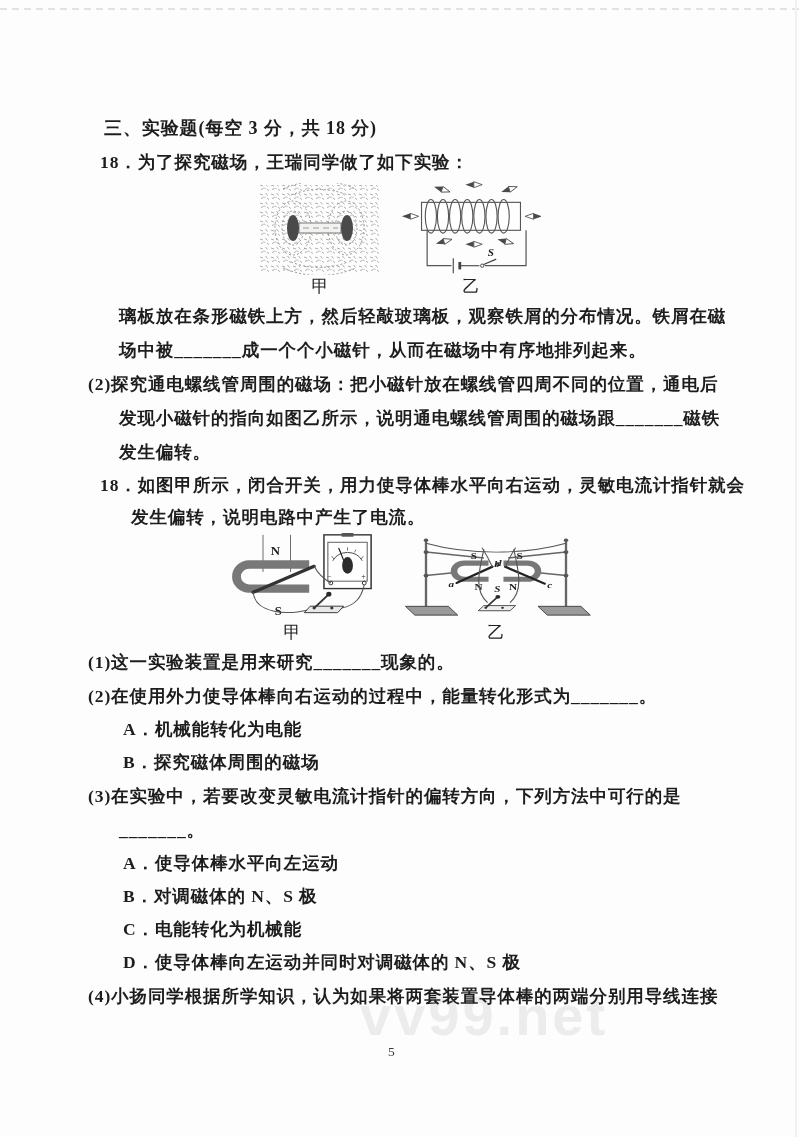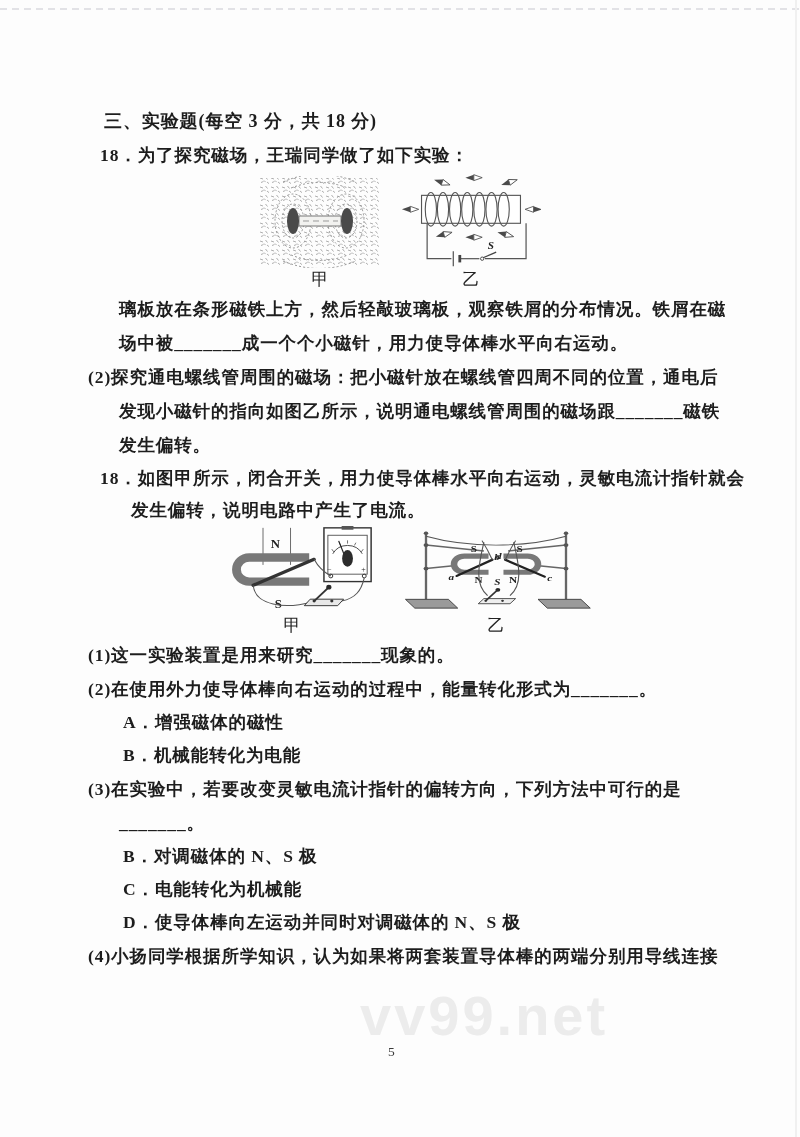--- a/index.html
+++ b/index.html
@@ -1,21 +1,21 @@
 <!DOCTYPE html>
 <html><head>
 <meta charset="utf-8">
 <style>
   html,body{margin:0;padding:0;background:#e9e9e9;}
   .page{position:relative;width:800px;height:1137px;background:#fdfdfd;overflow:hidden;
         font-family:"Liberation Serif","DejaVu Serif",serif;color:#1d1d1d;}
   .scan-top-dashes{position:absolute;top:8px;left:0;width:100%;height:2px;
         background:repeating-linear-gradient(90deg,#e2e2e6 0 7px,transparent 7px 12px);}
   .scan-right-line{position:absolute;top:0;right:3px;width:2px;height:100%;background:#f0f0f0;}
-  .content{position:relative;z-index:1;padding-top:104px;}
+  .content{position:relative;z-index:1;padding-top:74px;margin-top:37px;}
   .line{height:34px;line-height:34px;font-size:17.5px;letter-spacing:0.9px;white-space:pre;font-weight:bold;}
   .title{padding-left:104px;font-weight:bold;font-size:18px;}
   .stem{padding-left:100px;}
   .stem2{padding-left:100px;height:32px;line-height:32px;}
   .stem2b{padding-left:131px;height:32px;line-height:32px;}
   .p0{padding-left:88px;}
   .p1{padding-left:119px;}
   .opt{padding-left:123px;height:33px;line-height:33px;}
   .figrow{display:flex;justify-content:center;align-items:flex-end;gap:20px;}
   .figrow18{margin-top:4px;height:116px;}
@@ -128,21 +128,21 @@
             <g transform="translate(112,66) rotate(15)">
                 <use href="#needle"></use>
               </g>
           </g>
         </svg>
         <div class="figlabel">乙</div>
       </div>
     </div>
 
     <div class="line p1">璃板放在条形磁铁上方，然后轻敲玻璃板，观察铁屑的分布情况。铁屑在磁</div>
-    <div class="line p1">场中被_______成一个个小磁针，用力使导体棒水平向右运动。</div>
+    <div class="line p1">场中被_______成一个个小磁针，从而在磁场中有序地排列起来。</div>
     <div class="line p0">(2)探究通电螺线管周围的磁场：把小磁针放在螺线管四周不同的位置，通电后</div>
     <div class="line p1">发现小磁针的指向如图乙所示，说明通电螺线管周围的磁场跟_______磁铁</div>
     <div class="line p1">发生偏转。</div>
 
     <div class="line stem2">18．如图甲所示，闭合开关，用力使导体棒水平向右运动，灵敏电流计指针就会</div>
     <div class="line stem2b">发生偏转，说明电路中产生了电流。</div>
 
     <div class="figrow figrow19">
       <div class="figcol">
         <svg width="172" height="88" viewBox="0 0 175 95" preserveAspectRatio="none">
@@ -241,24 +241,25 @@
             <circle cx="21" cy="-5" r="2.6" fill="#2a2a2a"></circle>
             <text x="17" y="-11" font-size="12" font-weight="bold" font-style="italic" fill="#222">S</text>
           </g>
         </svg>
         <div class="figlabel">乙</div>
       </div>
     </div>
 
     <div class="line p0">(1)这一实验装置是用来研究_______现象的。</div>
     <div class="line p0">(2)在使用外力使导体棒向右运动的过程中，能量转化形式为_______。</div>
-    <div class="line opt">A．增强磁体的磁性</div>
-    <div class="line opt">B．机械能转化为电能</div>
+    <div class="line opt">A．机械能转化为电能</div>
+    <div class="line opt">B．探究磁体周围的磁场</div>
     <div class="line p0">(3)在实验中，若要改变灵敏电流计指针的偏转方向，下列方法中可行的是</div>
     <div class="line p1">_______。</div>
+    <div class="line opt">A．使导体棒水平向左运动</div>
     <div class="line opt">B．对调磁体的 N、S 极</div>
     <div class="line opt">C．电能转化为机械能</div>
     <div class="line opt">D．使导体棒向左运动并同时对调磁体的 N、S 极</div>
     <div class="line p0">(4)小扬同学根据所学知识，认为如果将两套装置导体棒的两端分别用导线连接</div>
   </div>
 
   <div class="pagenum">5</div>
 </div>
 
 </body></html>

